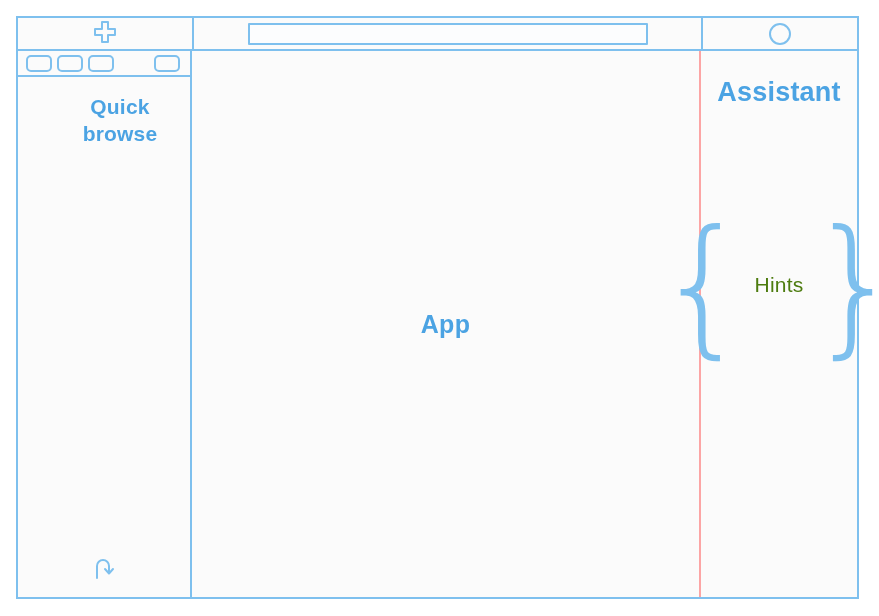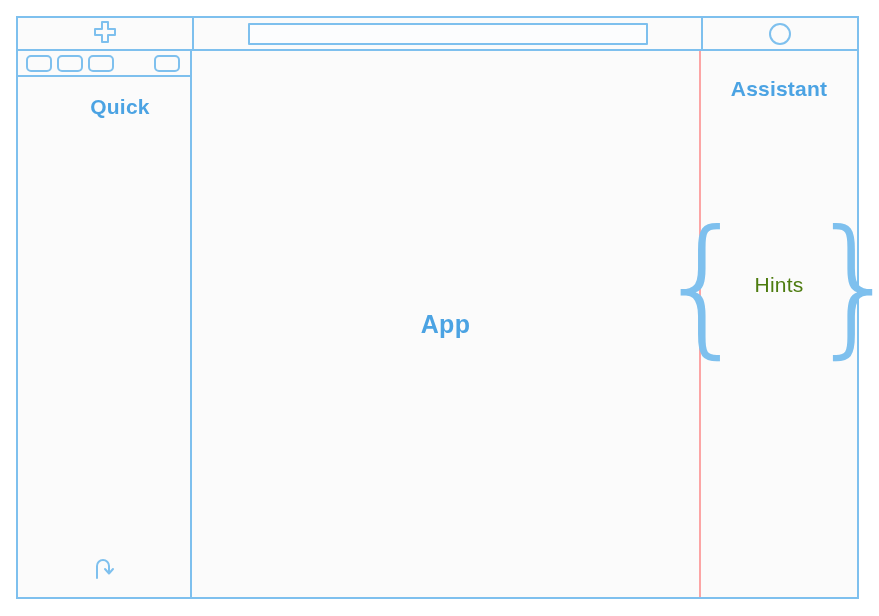--- a/index.html
+++ b/index.html
@@ -198,21 +198,21 @@
     width: 156px;
     box-sizing: border-box;
     display: flex;
     flex-direction: column;
     align-items: center;
     position: relative;
   }
 
   .assistant-heading {
     margin-top: 26px;
-    font-size: 21px;
+    font-size: 27px;
     font-weight: bold;
     color: #4ba3e3;
     text-align: center;
     letter-spacing: 0.2px;
   }
 
   .hints-block {
     position: absolute;
     top: 158px;
     left: 0;
@@ -275,20 +275,21 @@
         <div class="tab-strip">
           <span class="tab-chip"></span>
           <span class="tab-chip"></span>
           <span class="tab-chip"></span>
           <span class="tab-chip trailing"></span>
         </div>
 
         <div class="sidebar-main">
           <div class="sidebar-heading">
             <div>Quick</div>
+            <div>browse</div>
           </div>
 
           <div class="sidebar-footer">
             <span class="uturn-icon">
               <svg width="30" height="30" viewBox="0 0 30 30" aria-hidden="true">
                 <path d="M8 25 L8 13 A6 6 0 0 1 20 13 L20 19" fill="none" stroke="#7ec0ee" stroke-width="2" stroke-linecap="round" stroke-linejoin="round"></path>
                 <path d="M16 16 L20 20.5 L24 16" fill="none" stroke="#7ec0ee" stroke-width="2" stroke-linecap="round" stroke-linejoin="round"></path>
               </svg>
             </span>
           </div>

